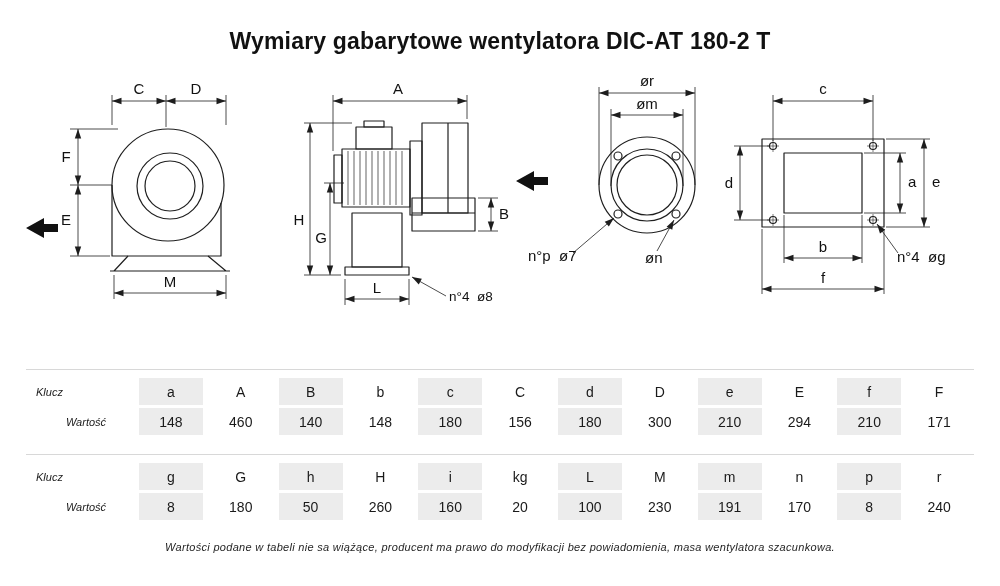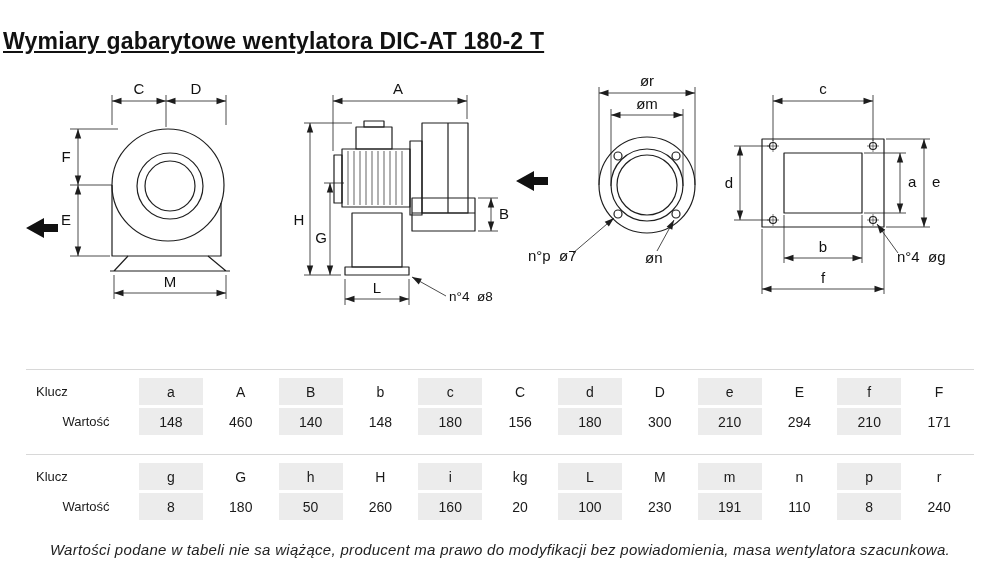--- a/index.html
+++ b/index.html
@@ -2,46 +2,46 @@
 <html><head>
 <meta charset="utf-8">
 <style>
   * { box-sizing: border-box; }
   html, body { margin: 0; padding: 0; }
   body {
     width: 1000px; height: 586px; background: #ffffff;
     font-family: "Liberation Sans", sans-serif; color: #1a1a1a; overflow: hidden;
   }
   h1.title {
-    font-size: 23px; font-weight: 700;
-    margin: 28px 3px 14px; color: #111; letter-spacing: .2px; text-decoration: underline;
+    text-align: center; font-size: 23px; font-weight: 700;
+    margin: 28px 3px 14px; color: #111; letter-spacing: .2px;
   }
   svg.drawings { display: block; margin: 14px auto 0; }
   svg text { font-family: "Liberation Sans", sans-serif; }
   .dimtxt  { font-size: 15px; fill: #111; }
   .dimtxt2 { font-size: 13.5px; fill: #111; }
   .obj  { stroke: #1f1f1f; stroke-width: 1.2; fill: none; stroke-linejoin: round; }
   .fins { stroke: #1f1f1f; stroke-width: .7;  fill: none; }
   .dim  { stroke: #1f1f1f; stroke-width: .8;  fill: none; }
   .cross{ stroke: #1f1f1f; stroke-width: .6;  fill: none; }
   .solid{ fill: #111; stroke: none; }
 
   .dims { margin: 50px 26px 0; }
   .tgroup { border-top: 1px solid #d8d8d8; padding: 7px 0 6px; }
   .tgroup + .tgroup { margin-top: 12px; }
   .trow { display: grid; grid-template-columns: 110px repeat(12, 1fr); align-items: center; height: 29px; }
   .trow + .trow { margin-top: 1px; text-align: center; }
-  .rowlabel { font-size: 13px; padding-left: 10px; }
+  .rowlabel { font-size: 11px; padding-left: 10px; font-style: italic; }
   .cell {
     display: flex; align-items: center; justify-content: center;
     font-size: 14px; height: 27px; margin: 0 3px; color: #1a1a1a;
   }
   .cell.shade { background: #ececec; }
   .footnote {
-    text-align: center; font-style: italic; font-size: 15px;
+    text-align: center; font-style: italic; font-size: 11px;
     margin-top: 14px; color: #1f1f1f; letter-spacing: .3px;
   }
 </style>
 </head>
 <body>
 
 <h1 class="title">Wymiary gabarytowe wentylatora DIC-AT 180-2 T</h1>
 
 <svg class="drawings" width="1000" height="250" viewBox="0 16 1000 250" xmlns="http://www.w3.org/2000/svg">
   <defs>
@@ -231,21 +231,21 @@
       <div class="rowlabel">Wartość</div>
       <div class="cell shade">8</div>
       <div class="cell">180</div>
       <div class="cell shade">50</div>
       <div class="cell">260</div>
       <div class="cell shade">160</div>
       <div class="cell">20</div>
       <div class="cell shade">100</div>
       <div class="cell">230</div>
       <div class="cell shade">191</div>
-      <div class="cell">110</div>
+      <div class="cell">170</div>
       <div class="cell shade">8</div>
       <div class="cell">240</div>
     </div>
   </div>
 
 </section>
 
 <p class="footnote">Wartości podane w tabeli nie sa wiążące, producent ma prawo do modyfikacji bez powiadomienia, masa wentylatora szacunkowa.</p>
 
 </body></html>

